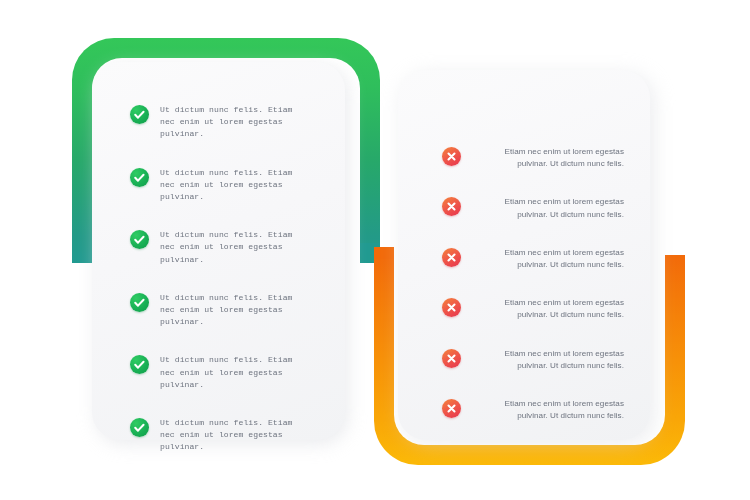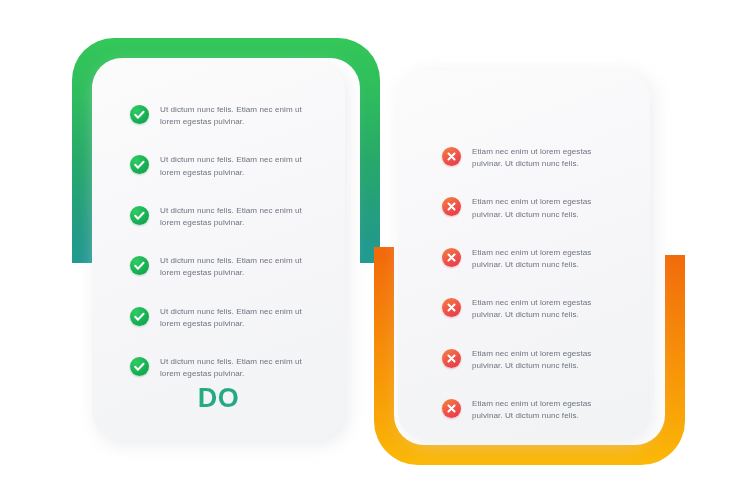--- a/index.html
+++ b/index.html
@@ -65,20 +65,21 @@
   }
 
   .card-do {
     position: absolute;
     left: 92px;
     top: 62px;
     width: 253px;
     height: 378px;
     border-radius: 28px;
     background: linear-gradient(160deg, #fbfbfc 0%, #f7f7f9 45%, #f2f3f5 100%);
+    font-family: Liberation Mono, monospace;
   }
 
   
 
   
   .frame-dont {
     position: absolute;
     left: 374px;
     top: 255px;
     width: 311px;
@@ -128,21 +129,21 @@
   }
 
   
 
   .list {
     position: absolute;
     left: 0;
     right: 0;
   }
   .list-do  { top: 42px; padding: 0 22px 0 38px; }
-  .list-dont{ top: 76px; padding: 0 22px 0 44px; }
+  .list-dont{ top: 76px; padding: 0 22px 0 44px; text-align: right; }
 
   .row {
     display: flex;
     align-items: flex-start;
     gap: 11px;
     margin-bottom: 26px;
   }
   .row:last-child { margin-bottom: 0; }
 
   .icon {
@@ -262,21 +263,20 @@
         <span class="icon icon-check">
           <svg viewBox="0 0 24 24">
               <path d="M6.6 12.4l3.5 3.6 7-7.4" fill="none" stroke="#ffffff" stroke-width="2.6" stroke-linecap="round" stroke-linejoin="round"></path>
             </svg>
         </span>
         <span class="row-text">Ut dictum nunc felis. Etiam nec enim ut lorem egestas pulvinar.</span>
       </div>
 
     </div>
 
-    <div class="heading heading-do">DO</div>
   </div>
 
   <div class="frame-dont">
     <div class="frame-dont-inner"></div>
   </div>
   <div class="frame-dont-cap"></div>
 
   <div class="card-shadow-dont"></div>
 
   <div class="card-dont">

